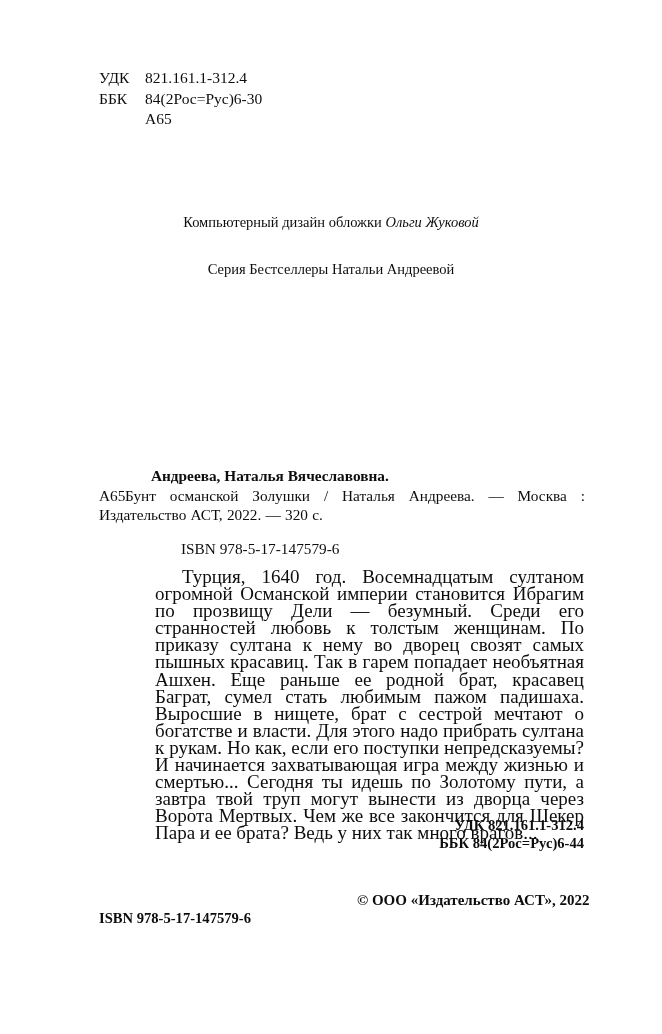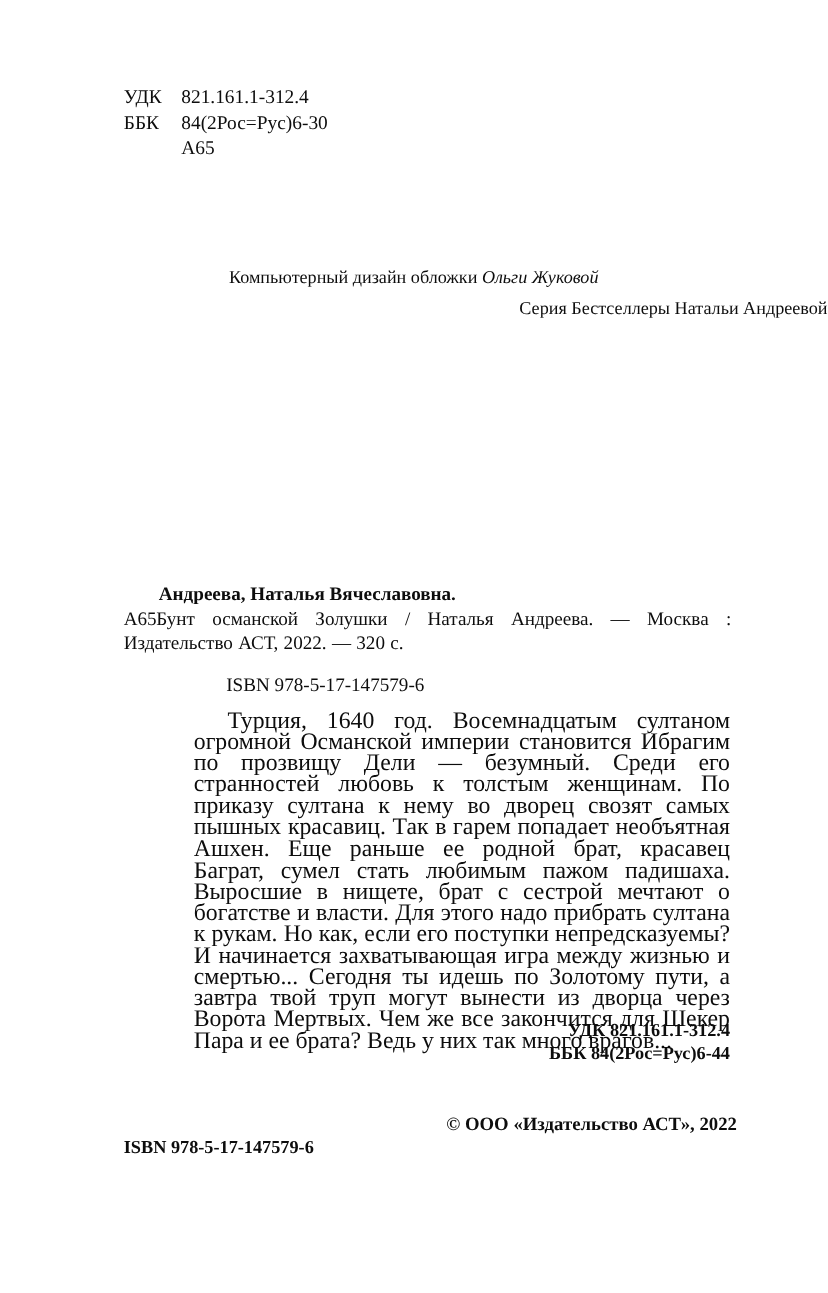--- a/index.html
+++ b/index.html
@@ -56,42 +56,41 @@
     top: 214px;
     width: 662px;
     text-align: center;
     font-size: 14.5px;
   }
   .credits .credit-line {
     display: block;
     white-space: nowrap;
   }
   .credit-designer {
-    margin-bottom: 8px;
+    margin-bottom: 30px;
   }
   .credit-designer .designer-name {
     font-style: italic;
   }
   .credit-series {
     font-size: 14.5px;
-    text-align: right;
   }
 
   
   .biblio {
     position: absolute;
     left: 99px;
     top: 466px;
     width: 486px;
     font-size: 15.3px;
     line-height: 19.5px;
   }
   .biblio .author-line {
     font-weight: bold;
-    margin-left: 28px;
+    margin-left: 52px;
     white-space: nowrap;
   }
   .biblio .desc-wrap {
     position: relative;
   }
   .biblio .shelf-mark {
     position: absolute;
     left: 0;
     top: 0;
     width: 50px;

